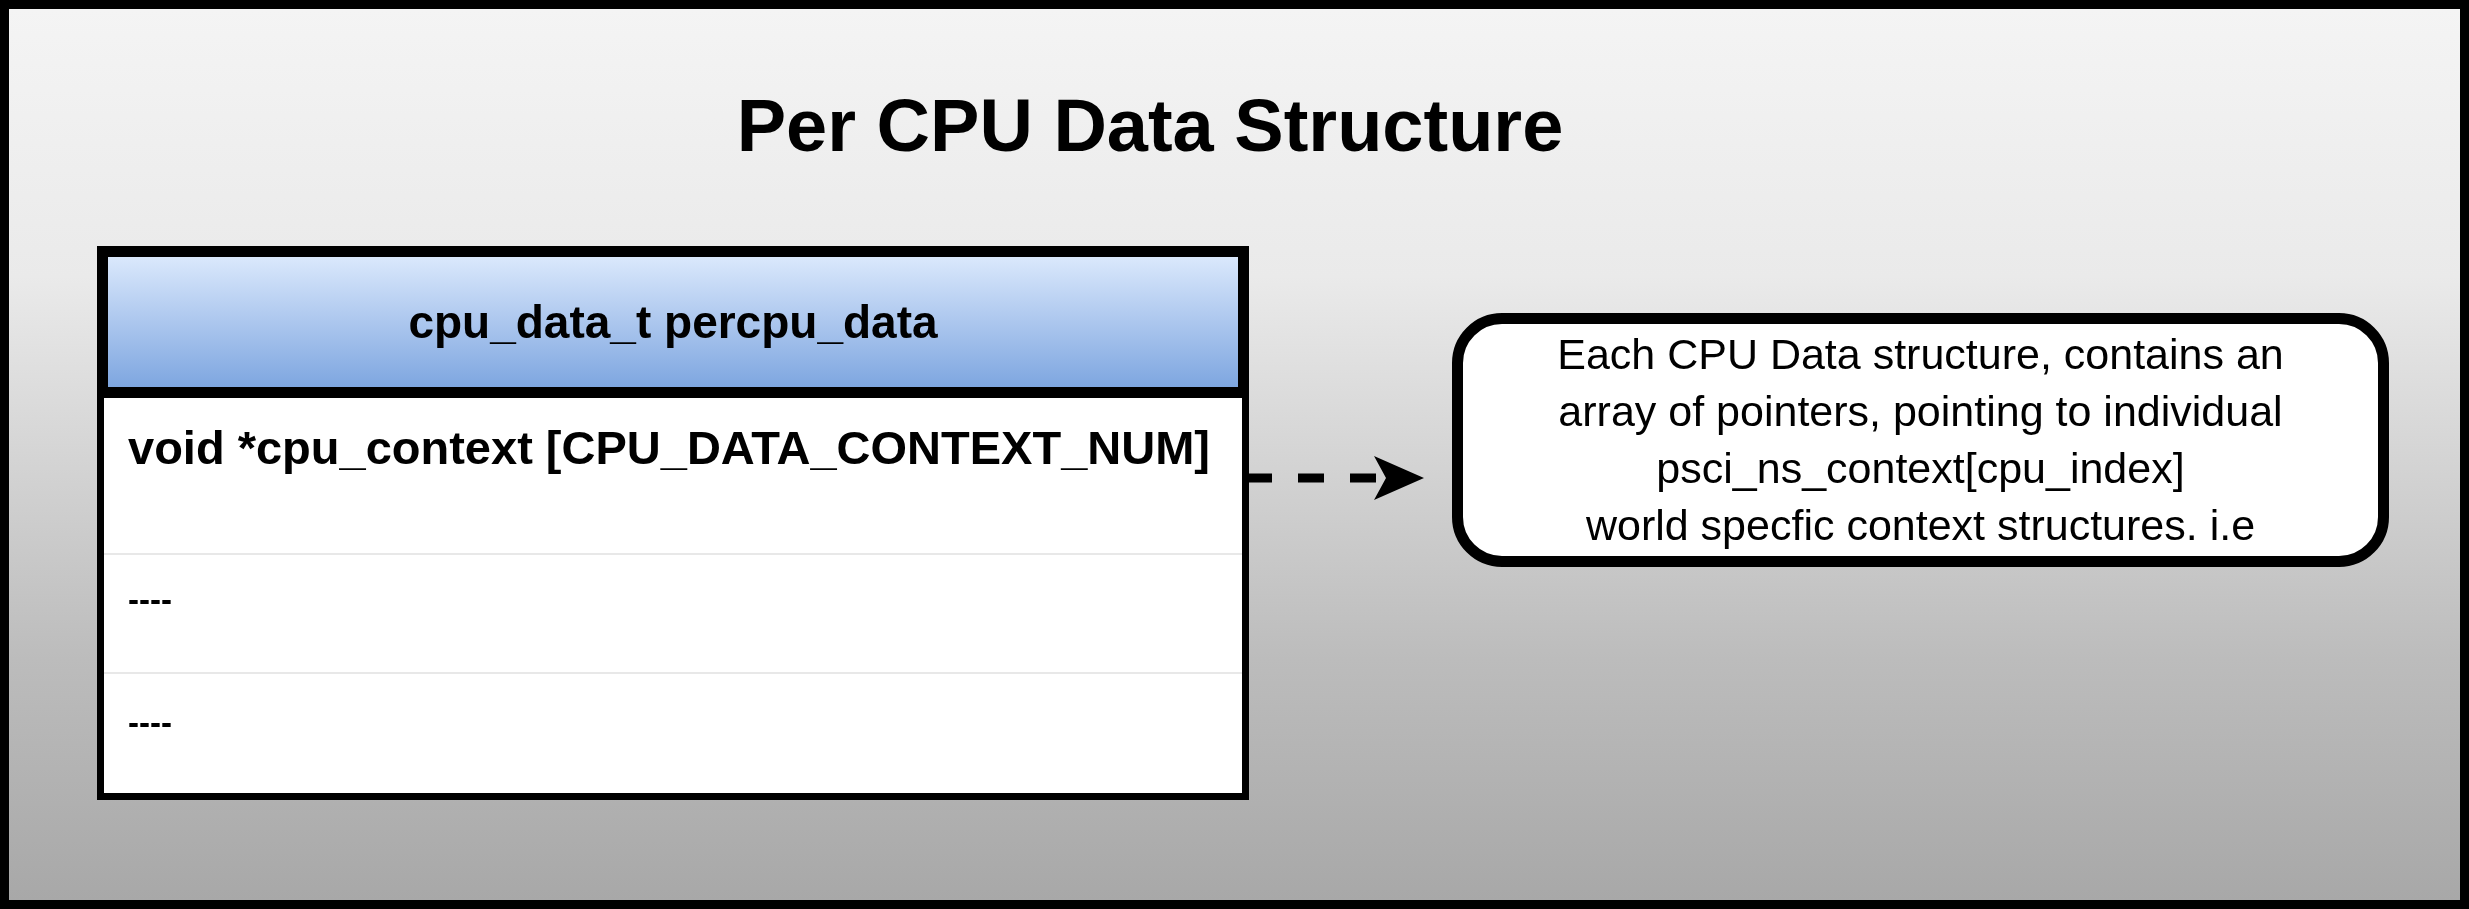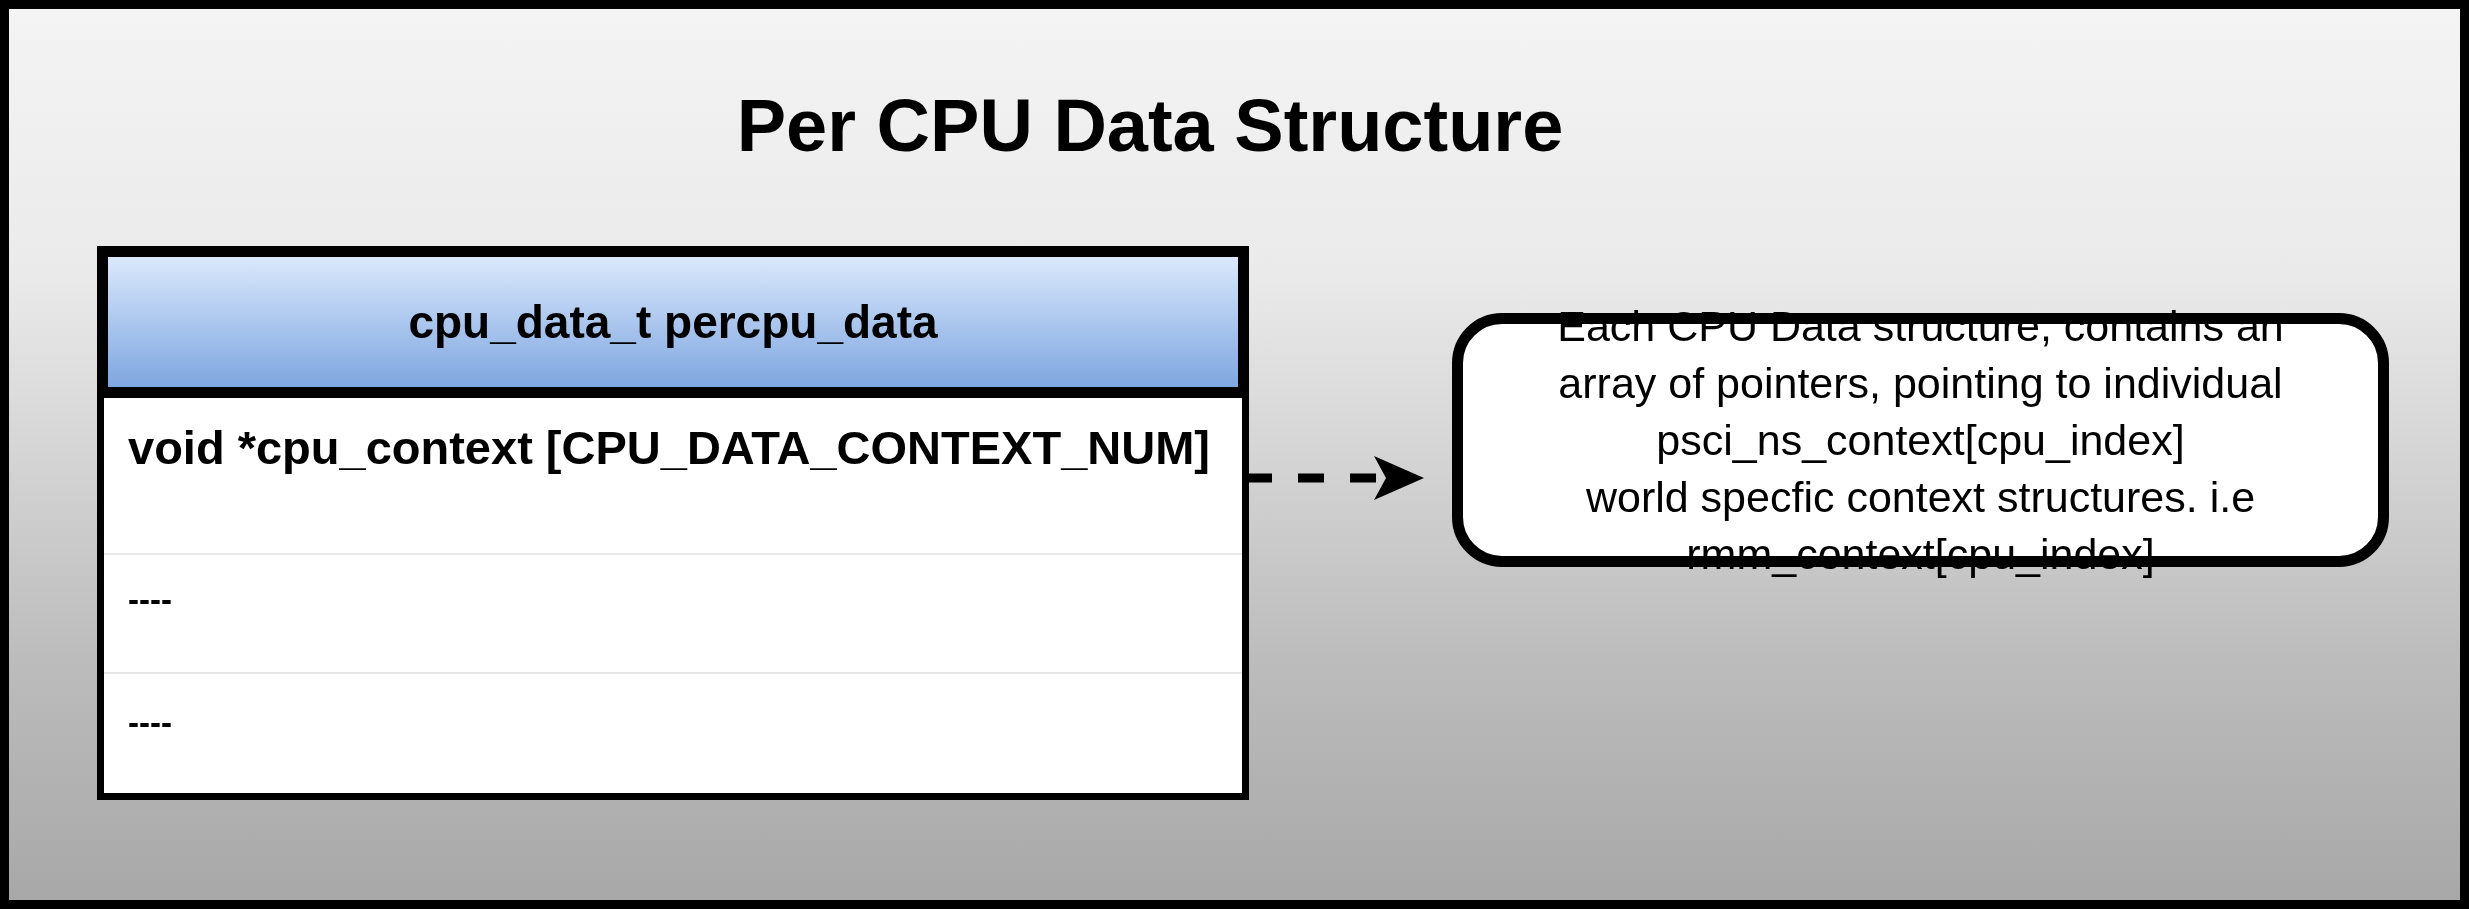--- a/index.html
+++ b/index.html
@@ -130,16 +130,15 @@
   <svg class="connector" viewBox="0 0 200 60">
     <line x1="7" y1="30" x2="146" y2="30" stroke="#000" stroke-width="9" stroke-dasharray="26 26"></line>
     <polygon points="185,30 135,8 147,30 135,52" fill="#000"></polygon>
   </svg>
 
   <div class="callout">
     <div>Each CPU Data structure, contains an</div>
     <div>array of pointers, pointing to individual</div>
     <div>psci_ns_context[cpu_index]</div>
     <div>world specfic context structures. i.e</div>
-    <div>rmm_context[cpu_index]</div>
   </div>
 
 </div>
 
 </body></html>

